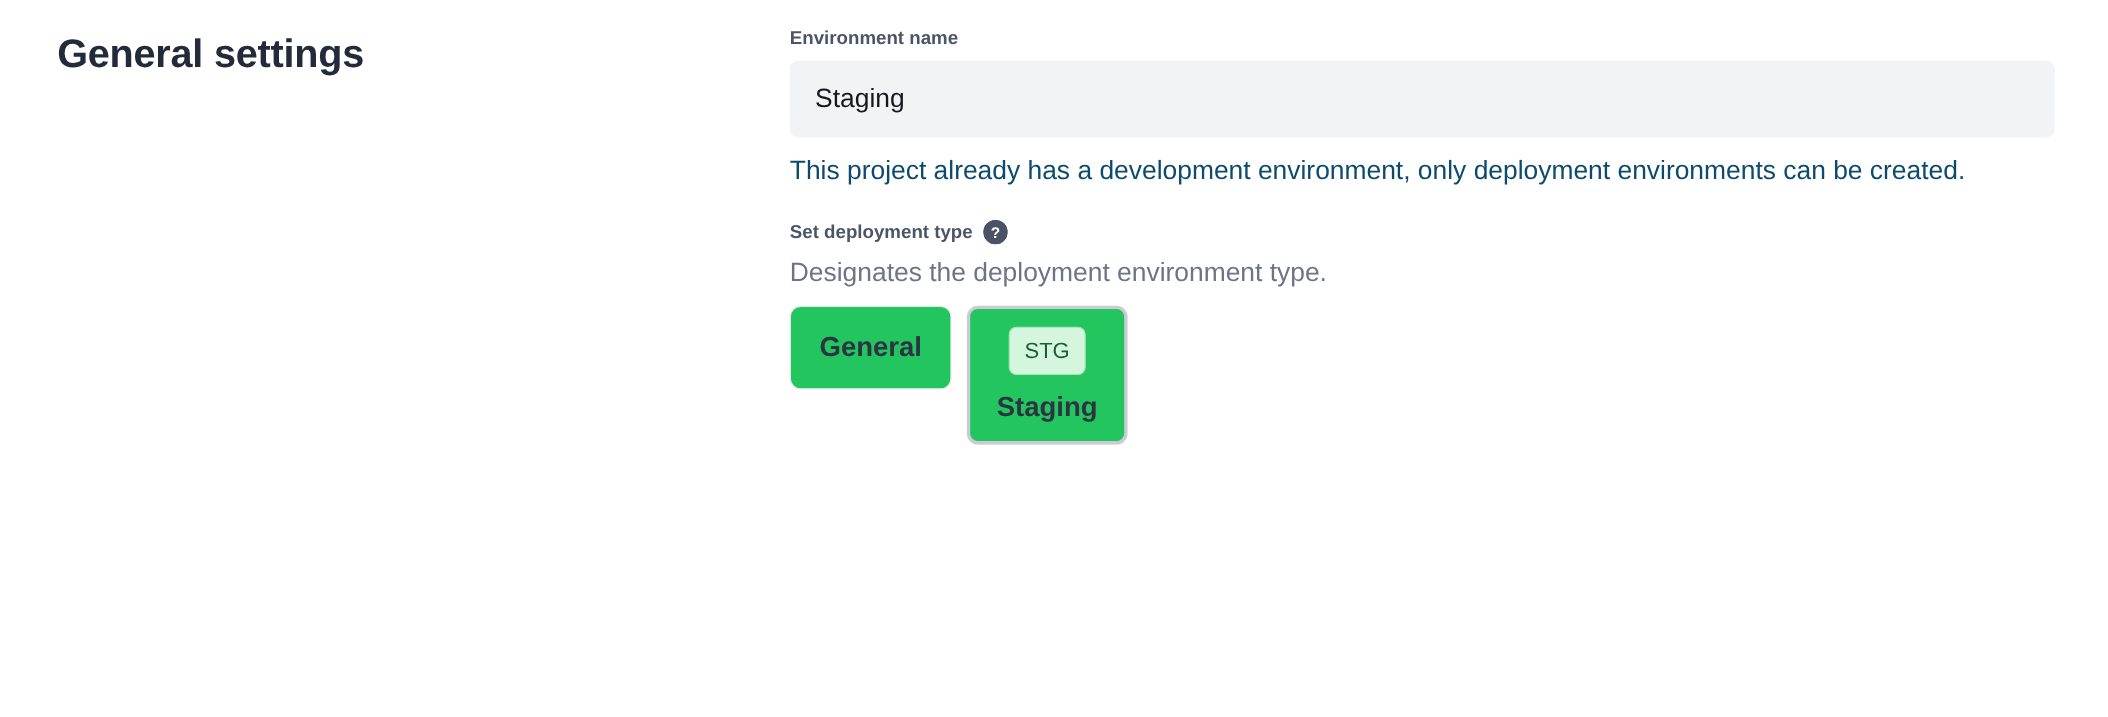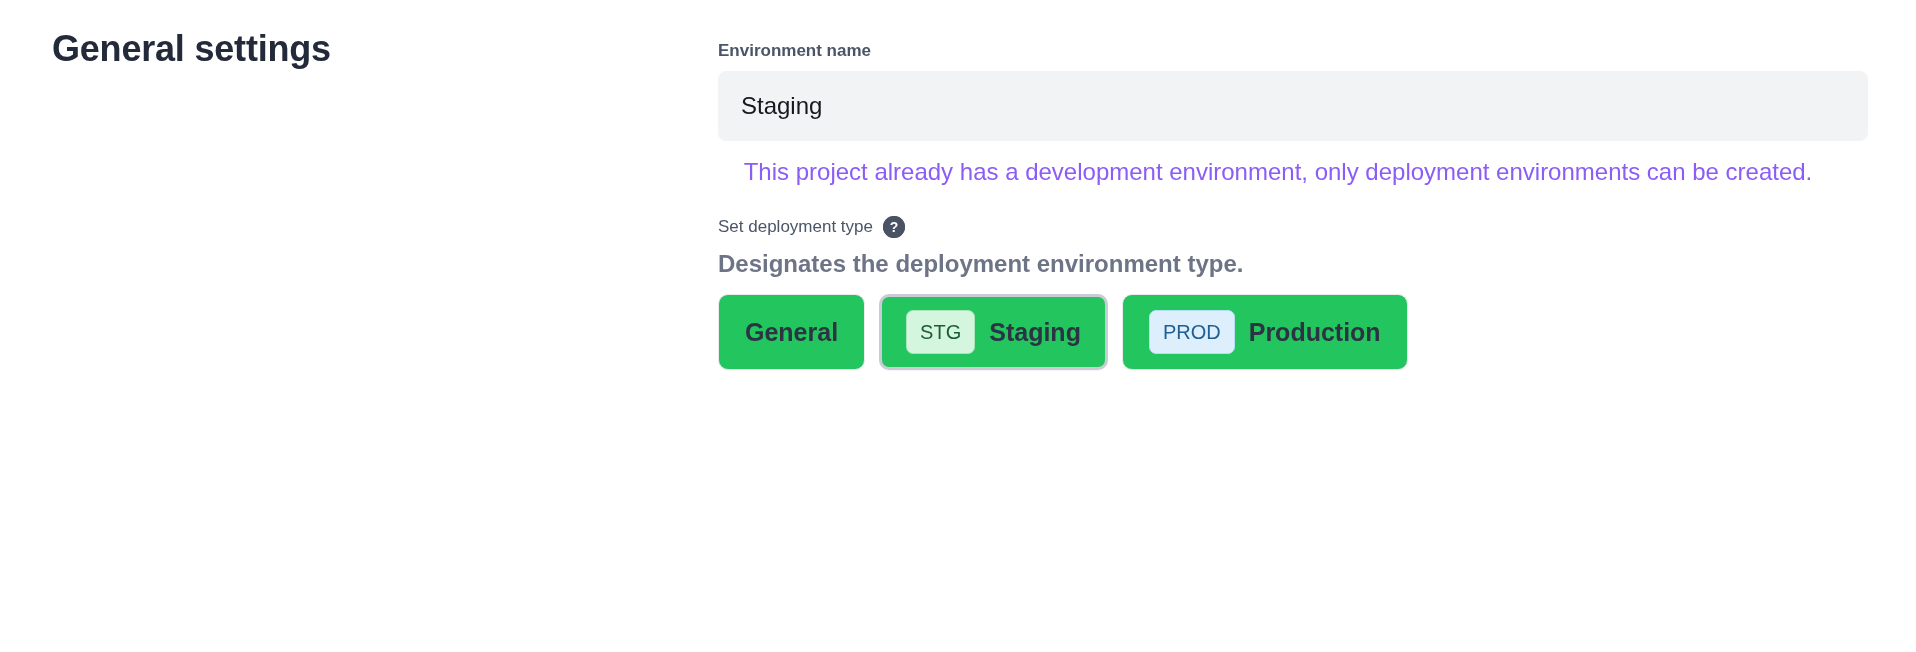--- a/index.html
+++ b/index.html
@@ -38,21 +38,21 @@
     font-weight: 700;
     letter-spacing: -0.2px;
     color: #232a39;
     white-space: nowrap;
   }
 
   
   .form-col {
     position: absolute;
     left: 718px;
-    top: 40px;
+    top: 24px;
     width: 1150px;
   }
 
   .field-group { margin-bottom: 14px; }
 
   .field-label {
     display: block;
     font-size: 17px;
     line-height: 22px;
     font-weight: 700;
@@ -75,38 +75,37 @@
     font-family: "Liberation Sans", sans-serif;
     outline: none;
     cursor: default;
   }
 
   .field-help {
     margin: 14px 0 0 0;
     max-width: 1120px;
     font-size: 24px;
     line-height: 33px;
-    color: #8b5cf6;
+    color: #0c4a6e;
     font-weight: 400;
-    text-align: center;
   }
 
   
   .deploy-block { margin-top: 28px; }
 
   .deploy-label-row {
     display: flex;
     align-items: center;
     gap: 10px;
     margin-bottom: 10px;
   }
   .deploy-label {
     font-size: 17px;
     line-height: 22px;
-    font-weight: 400;
+    font-weight: 700;
     color: #4b5567;
   }
   .help-icon {
     display: inline-flex;
     align-items: center;
     justify-content: center;
     width: 22px;
     height: 22px;
     border-radius: 50%;
     background: #4a5265;
@@ -118,21 +117,21 @@
     flex: 0 0 auto;
     user-select: none;
   }
   .help-icon svg { display: block; }
 
   .deploy-desc {
     margin: 0 0 14px 0;
     font-size: 24px;
     line-height: 32px;
     color: #6d7486;
-    font-weight: 700;
+    font-weight: 400;
   }
 
   
   .deploy-options {
     display: flex;
     align-items: flex-start;
     gap: 14px;
   }
 
   .deploy-option {
@@ -142,22 +141,23 @@
     min-height: 76px;
     padding: 0 26px;
     background: #22c55e;
     border: 1px solid #e8eaee;
     border-radius: 10px;
     cursor: pointer;
     user-select: none;
   }
   .deploy-option.selected {
     border: 3px solid #c9ccd5;
-    padding: 0 24px;
+    padding: 16px 24px;
     box-shadow: 0 1px 0 rgba(0,0,0,0.04);
+    flex-direction: column;
   }
 
   .deploy-option-text {
     font-size: 25px;
     line-height: 30px;
     font-weight: 700;
     color: #2c3342;
     white-space: nowrap;
   }
 
@@ -223,22 +223,18 @@
 
         <div class="deploy-option">
           <span class="deploy-option-text">General</span>
         </div>
 
         <div class="deploy-option selected">
           <span class="env-badge stg">STG</span>
           <span class="deploy-option-text">Staging</span>
         </div>
 
-        <div class="deploy-option">
-          <span class="env-badge prod">PROD</span>
-          <span class="deploy-option-text">Production</span>
-        </div>
 
       </div>
     </div>
 
   </div>
 </div>
 
 </body></html>

